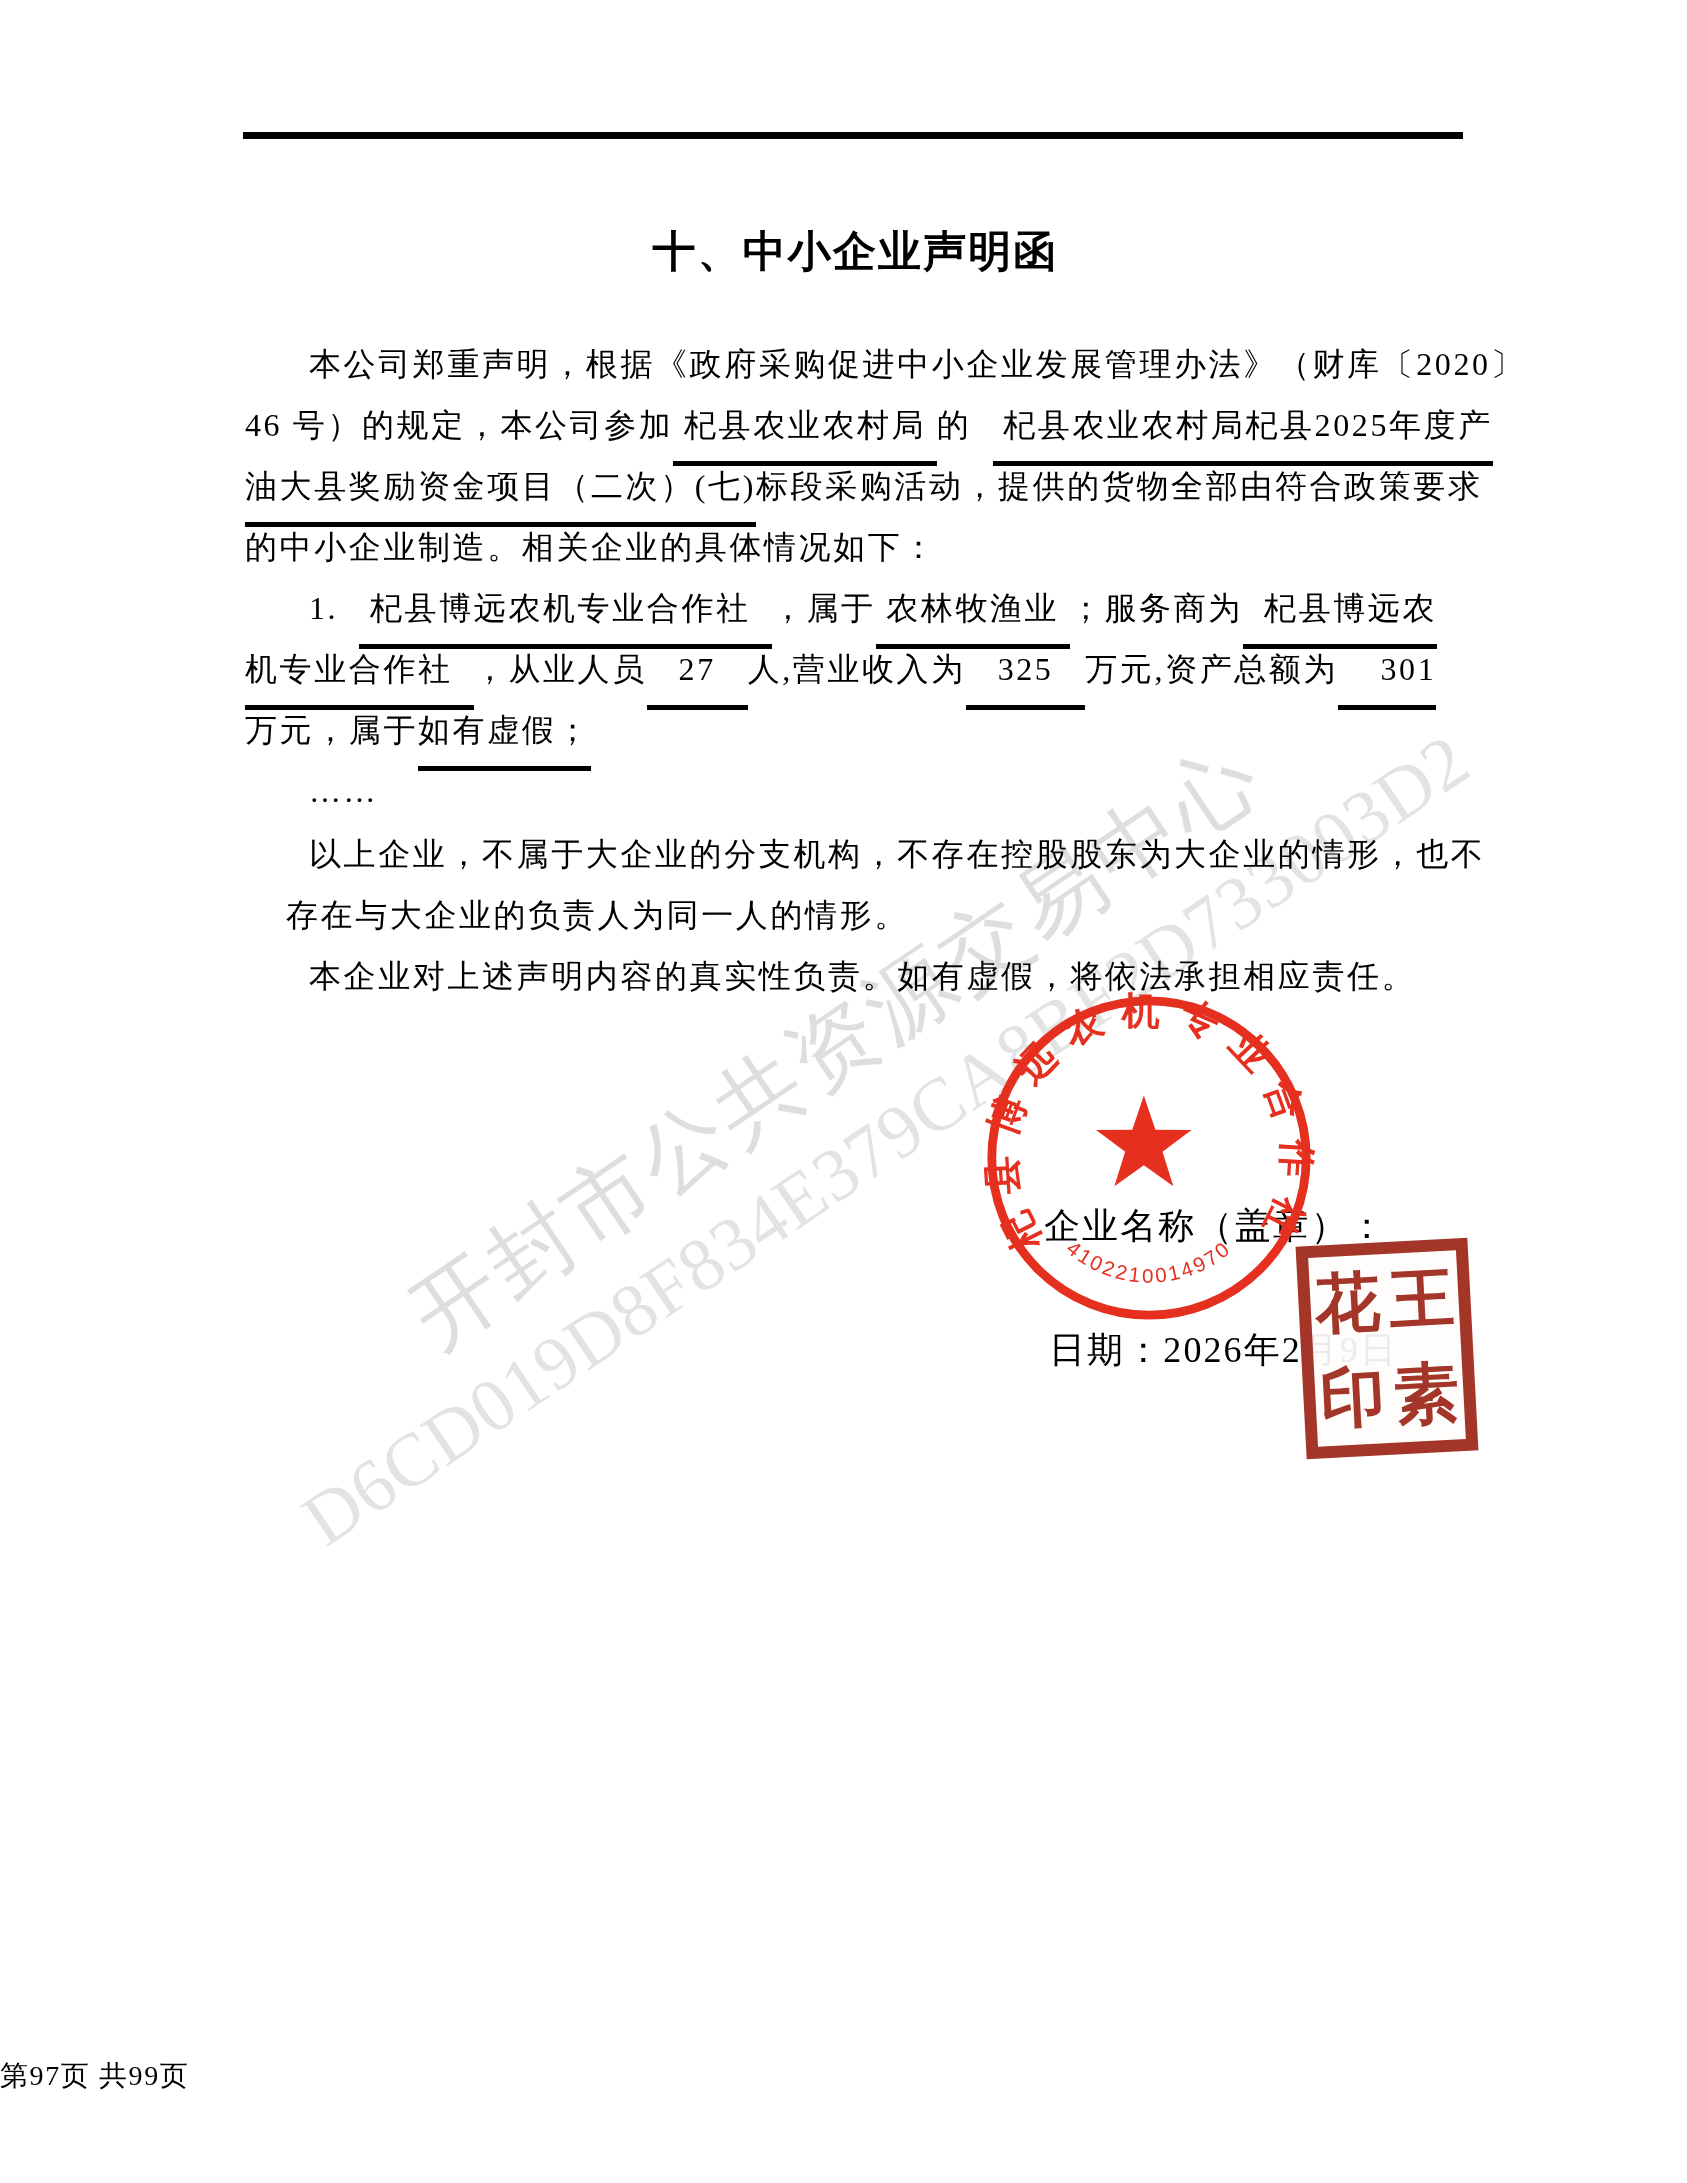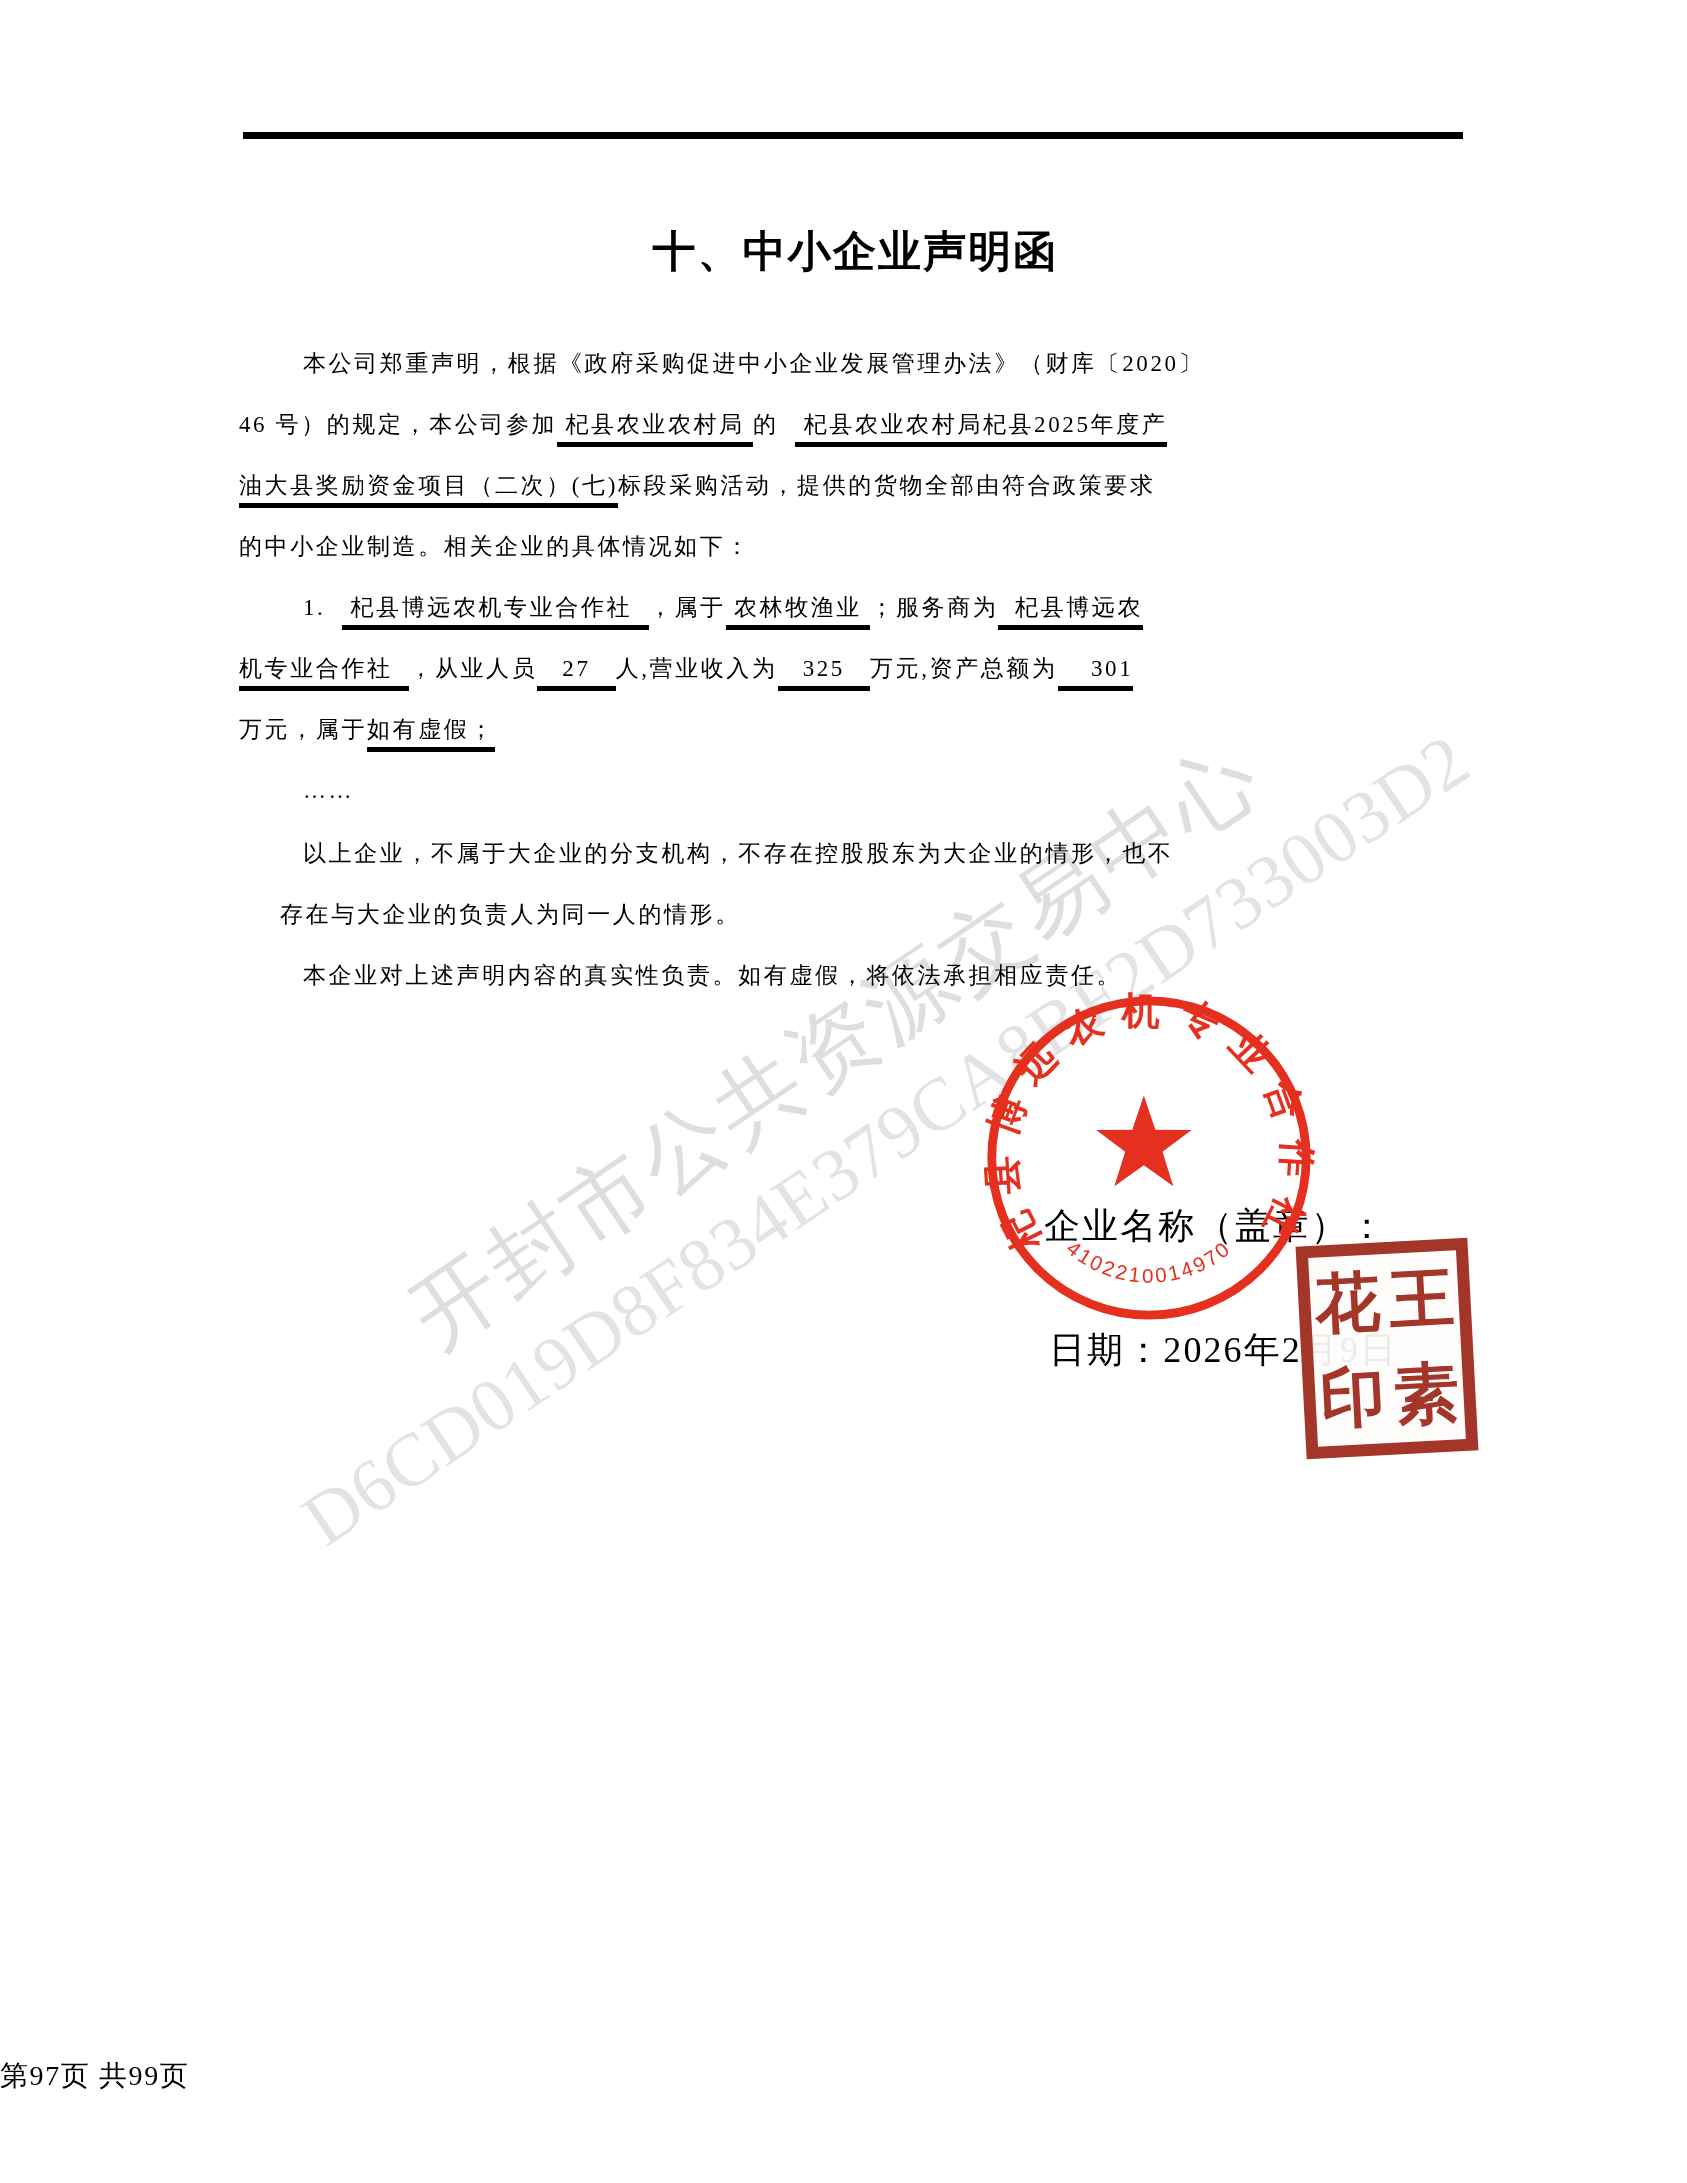--- a/index.html
+++ b/index.html
@@ -13,23 +13,23 @@
   .wm-cn{left:836px;top:1046px;font-size:87px;letter-spacing:4.1px;color:rgba(0,0,0,0.13);
          transform:translate(-50%,-50%) rotate(-34deg);}
   .wm-hex{left:886px;top:1140px;font-size:75px;letter-spacing:1px;color:rgba(0,0,0,0.11);
           transform:translate(-50%,-50%) rotate(-34deg);}
   
   .toprule{position:absolute;left:243px;top:132px;width:1220px;height:6.7px;background:#000;}
   
   .title{position:absolute;left:0;top:223px;width:100%;text-align:center;
          font-size:43px;font-weight:700;letter-spacing:2.1px;padding-left:12px;}
   
-  .bline{position:absolute;left:239px;width:1230px;height:47px;font-size:23px;
+  .bline{position:absolute;left:245px;width:1230px;height:47px;font-size:32px;
          letter-spacing:2.6px;white-space:nowrap;line-height:40px;}
-  .bline .u{border-bottom:5.7px solid #000;padding-bottom:5px;}
+  .bline .u{border-bottom:5.7px solid #000;padding-bottom:18px;}
   .indent{text-indent:64px;}
   
   .sigline{position:absolute;font-size:36px;letter-spacing:2.1px;white-space:nowrap;}
   .sig-company{left:1044px;top:1202px;}
   .sig-date{left:1049px;top:1326px;}
   
   .nline{position:absolute;left:243px;width:1230px;font-size:31px;letter-spacing:2.6px;
          white-space:nowrap;line-height:40px;}
   .footer{position:absolute;left:0;top:2057px;width:100%;text-align:left;
           font-size:28px;letter-spacing:1.6px;}

